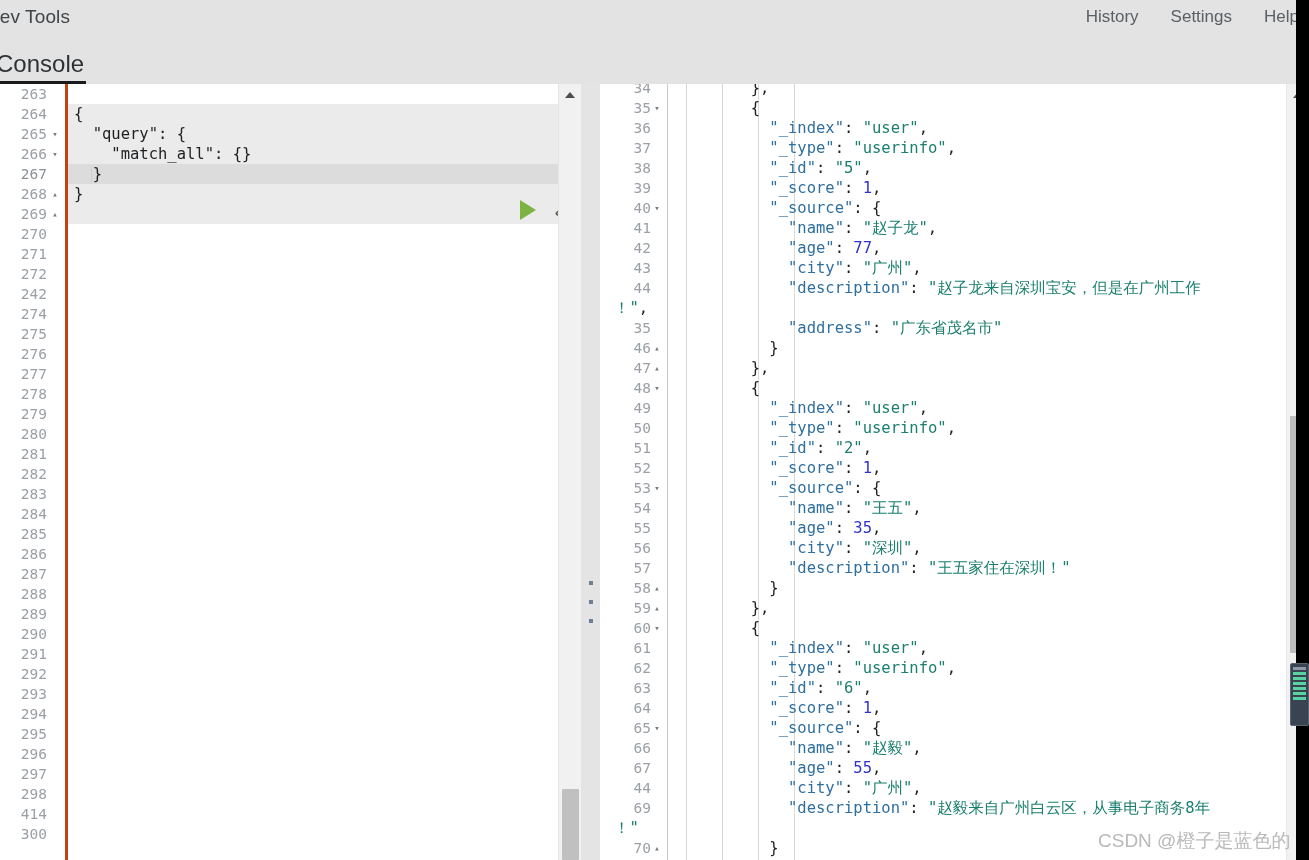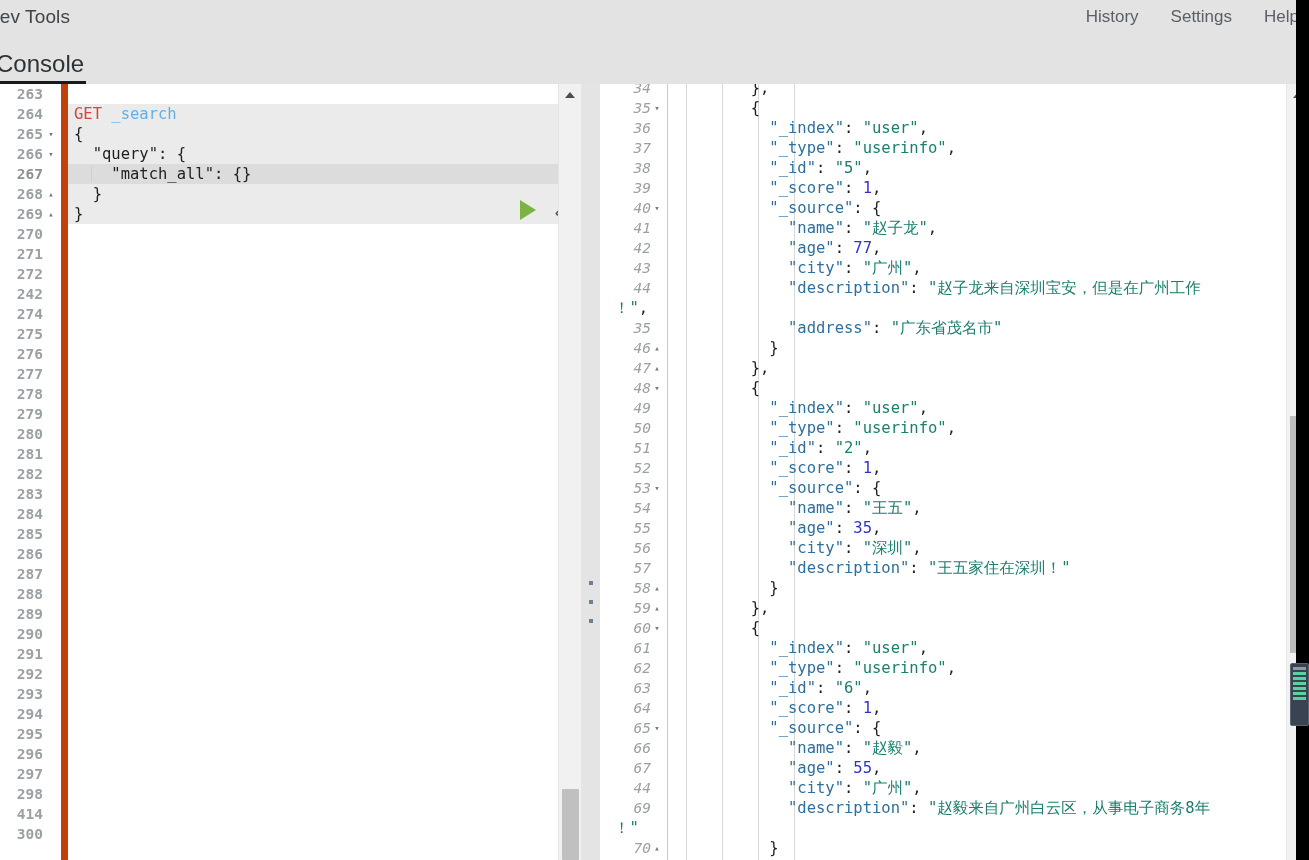--- a/index.html
+++ b/index.html
@@ -51,22 +51,21 @@
   .split { position: absolute; left: 0; top: 84px; width: 1309px; height: 776px; background: #fff; }
 
   
   .editor-pane {
     position: absolute; left: 0; top: 0; width: 581px; height: 776px;
     background: #fff; overflow: hidden;
   }
   .gutter {
     position: absolute; left: 0; top: 0; width: 68px; height: 776px;
     background: #fff;
-    border-right: 7px solid #c2410c;
-    font-weight: bold;
+    border-right: 3px solid #c2410c;
   }
   .gutter-row {
     position: relative; height: 20px; line-height: 20px;
     font-family: "DejaVu Sans Mono", monospace; font-size: 14.5px;
     color: #9aa0a6; text-align: right; padding-right: 18px;
     white-space: nowrap;
   }
   .gutter-row.hl { color: #8b9197; }
   .fold {
     position: absolute; right: 4px; top: 0; width: 12px; height: 20px;
@@ -145,21 +144,21 @@
     position: absolute; left: 600px; top: 0; width: 709px; height: 776px;
     background: #fff; overflow: hidden;
   }
   .out-gutter {
     position: absolute; left: 0; top: -6px; width: 68px;
     background: #fff; border-right: 1px solid #c9c9c9; height: 790px;
   }
   .out-gutter-row {
     position: relative; height: 20px; line-height: 20px;
     font-family: "DejaVu Sans Mono", monospace; font-size: 14.5px;
-    color: #9aa0a6; text-align: right; padding-right: 16px; white-space: nowrap; font-style: italic;
+    color: #9aa0a6; text-align: right; padding-right: 16px; white-space: nowrap;
   }
   .out-code {
     position: absolute; left: 68px; top: -6px; width: 620px;
   }
   .out-line {
     height: 20px; line-height: 20px;
     font-family: "DejaVu Sans Mono", monospace; font-size: 15.5px;
     white-space: pre; padding-left: 8px; color: #1d1f21;
   }
   .out-line.wrapped { height: 20px; }
@@ -262,21 +261,20 @@
           <div class="gutter-row">294</div>
           <div class="gutter-row">295</div>
           <div class="gutter-row">296</div>
           <div class="gutter-row">297</div>
           <div class="gutter-row">298</div>
           <div class="gutter-row">414</div>
           <div class="gutter-row">300</div>
         </div>
       <div class="code-area" id="editor-code">
           <div class="code-line"></div>
-          <div class="code-line"><span class="kw-get">GET</span><span> </span><span class="kw-path">_search</span></div>
           <div class="code-line">{</div>
           <div class="code-line">  "query": {</div>
           <div class="code-line">    "match_all": {}</div>
           <div class="code-line">  }</div>
           <div class="code-line">}</div>
           <div class="code-line"></div>
           <div class="code-line"></div>
           <div class="code-line"></div>
           <div class="code-line"></div>
           <div class="code-line"></div>
@@ -430,13 +428,14 @@
   <div class="minimap">
     <div class="mm-bar dim"></div>
     <div class="mm-bar"></div>
     <div class="mm-bar"></div>
     <div class="mm-bar"></div>
     <div class="mm-bar"></div>
     <div class="mm-bar"></div>
     <div class="mm-bar"></div>
   </div>
 
+  <div class="watermark">CSDN @橙子是蓝色的</div>
 </div>
 
 </body></html>

